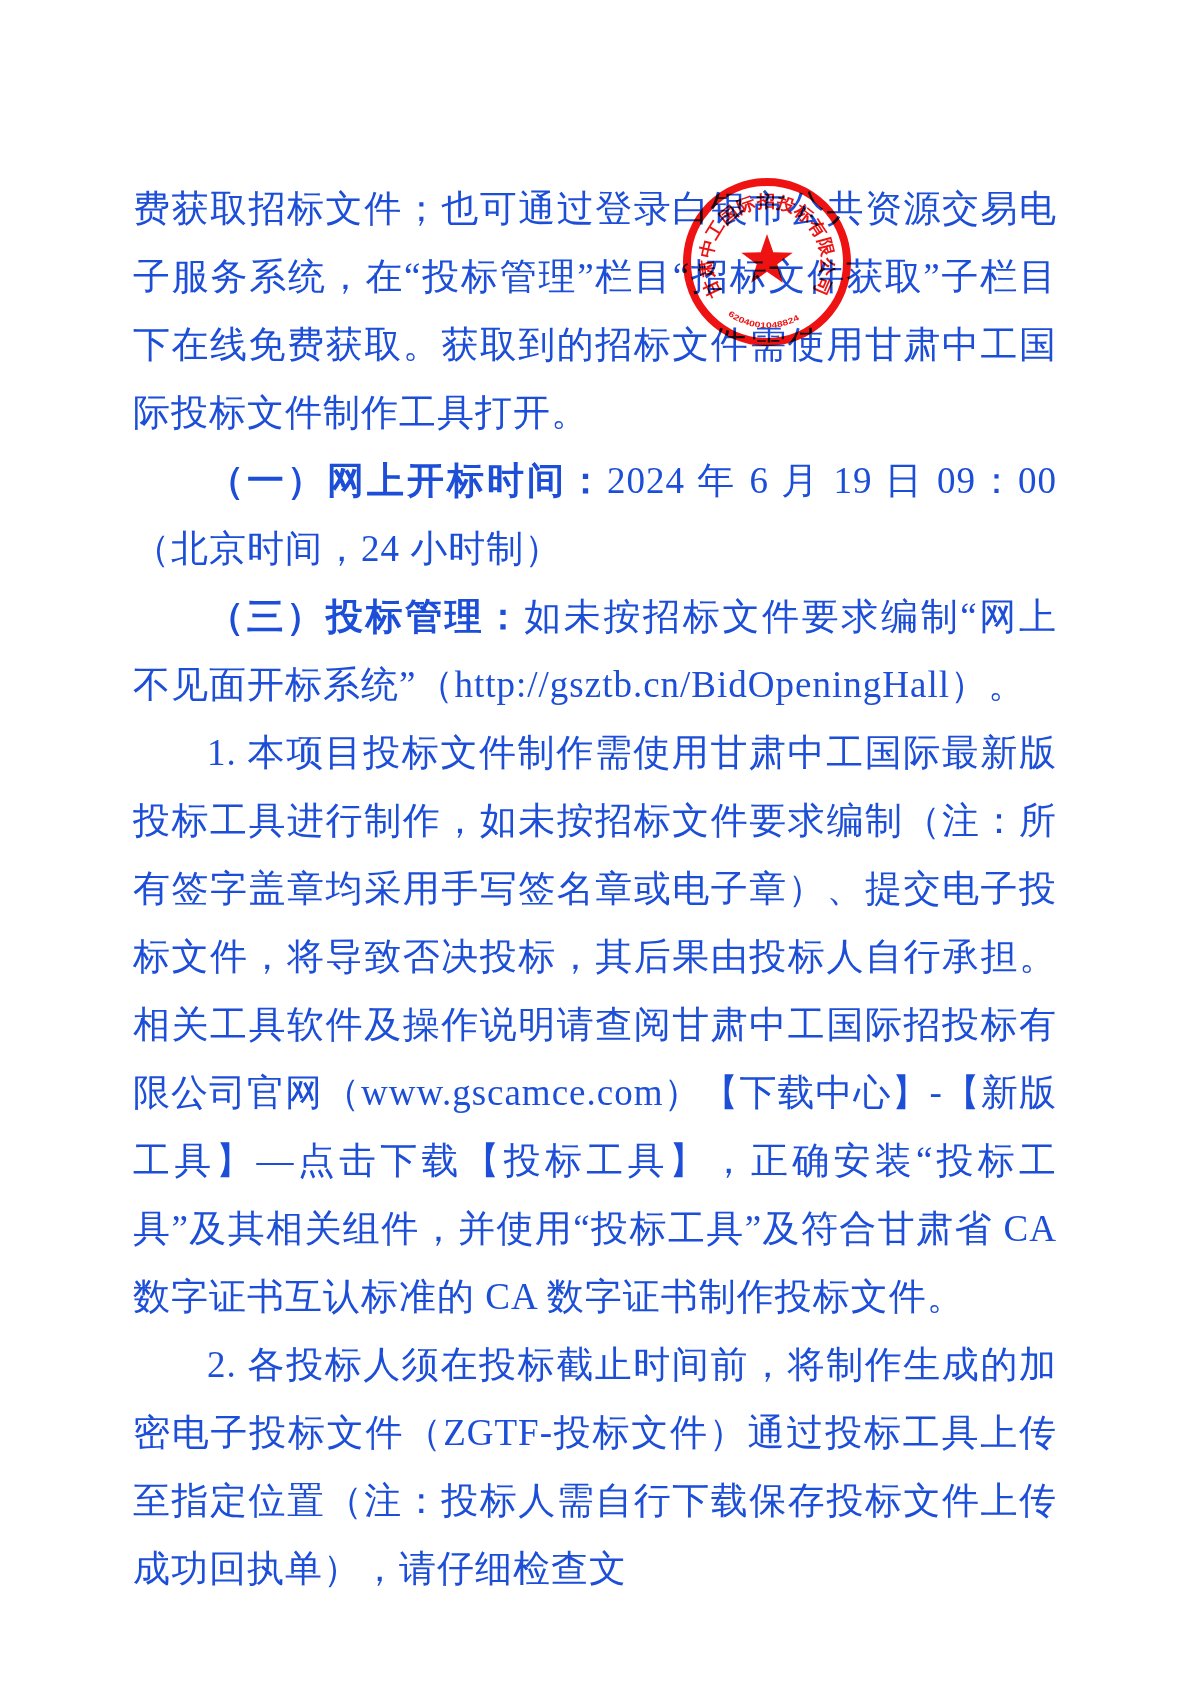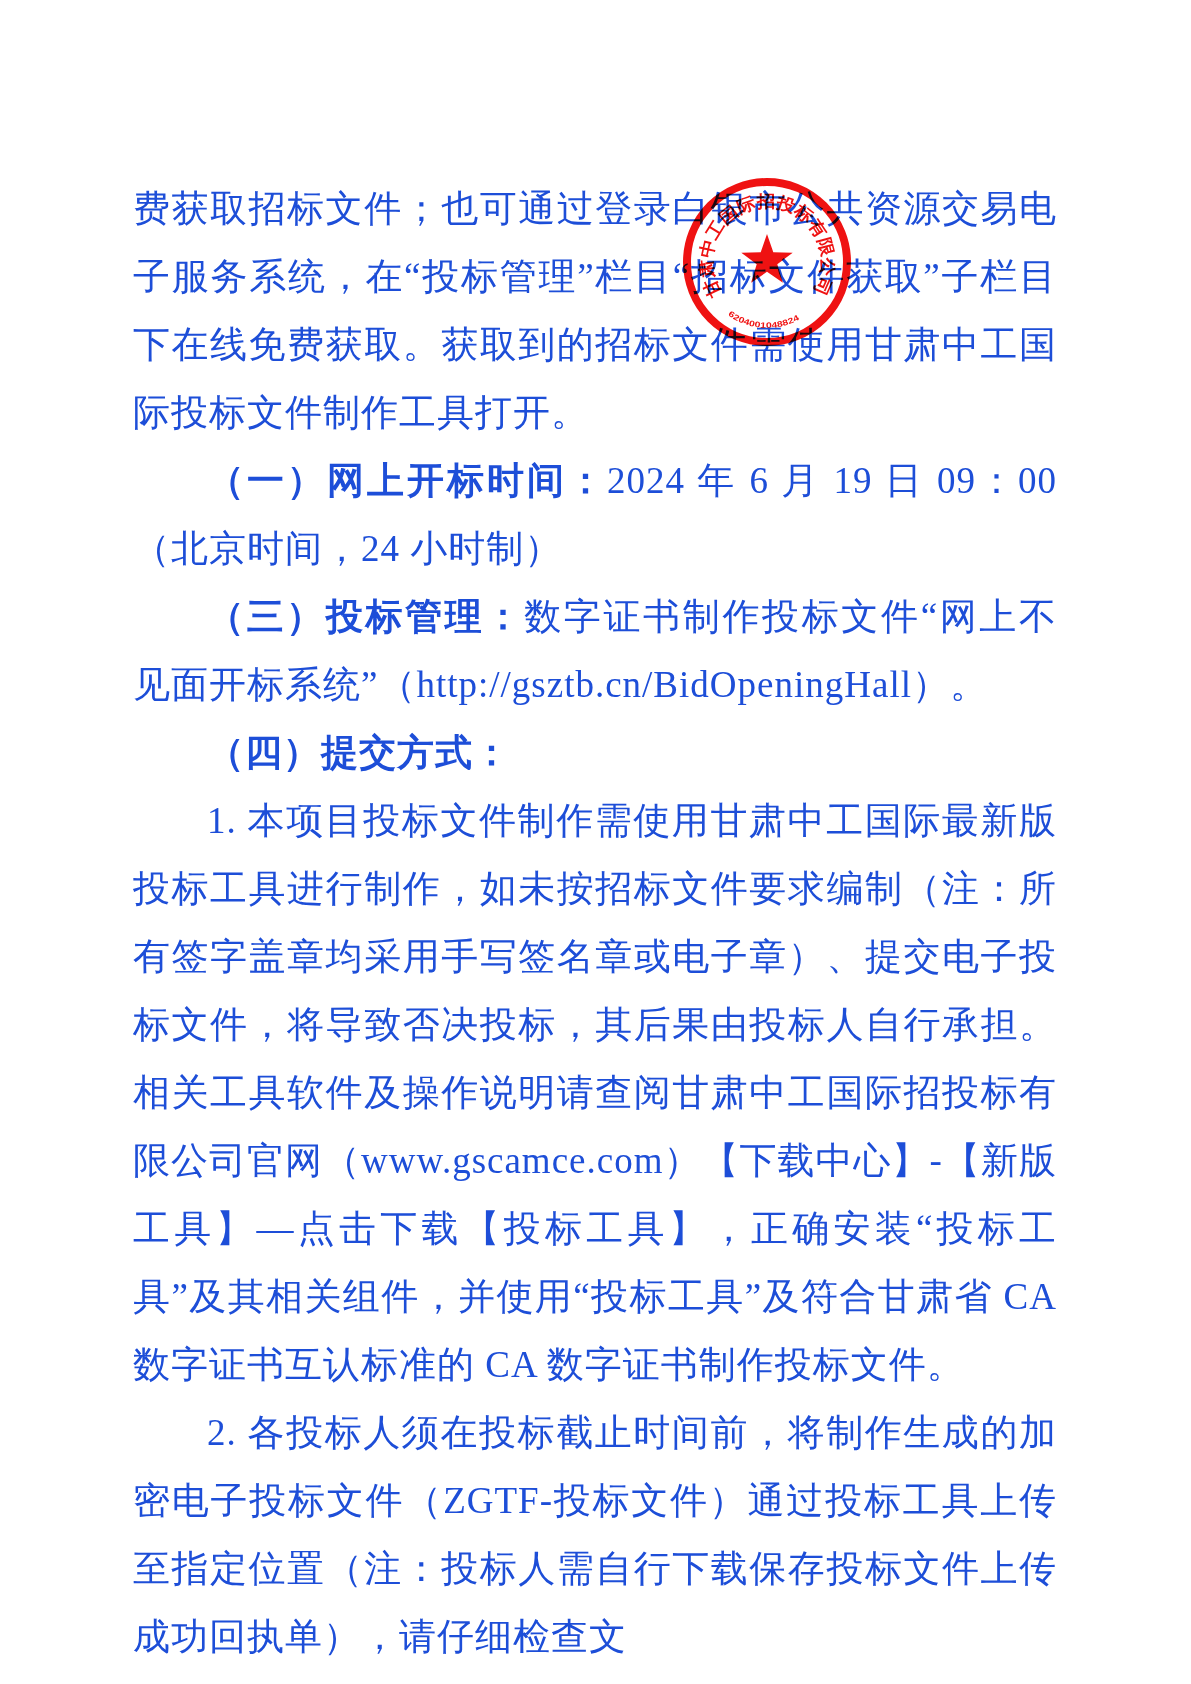--- a/index.html
+++ b/index.html
@@ -48,23 +48,22 @@
 <div class="page">
 
   <div class="content">
 
     <p class="no-indent">费获取招标文件；也可通过登录白银市公共资源交易电子服务系统，在“投标管理”栏目“招标文件获取”子栏目下在线免费获取。获取到的招标文件需使用甘肃中工国际投标文件制作工具打开。</p>
 
 
     <p><span class="lead">（一）网上开标时间：</span><span>2024 年 6 月 19 日 09：00（北京时间，24 小时制）</span></p>
 
 
-    <p><span class="lead">（三）投标管理：</span><span>数字证书制作投标文件“网上不见面开标系统”（http://gsztb.cn/BidOpeningHall）。</span></p>
+    <p><span class="lead">（三）投标管理：</span><span>如未按招标文件要求编制“网上不见面开标系统”（http://gsztb.cn/BidOpeningHall）。</span></p>
 
-    <p><span class="lead">（四）提交方式：</span></p>
 
     <p>1. 本项目投标文件制作需使用甘肃中工国际最新版投标工具进行制作，如未按招标文件要求编制（注：所有签字盖章均采用手写签名章或电子章）、提交电子投标文件，将导致否决投标，其后果由投标人自行承担。相关工具软件及操作说明请查阅甘肃中工国际招投标有限公司官网（www.gscamce.com）【下载中心】-【新版工具】—点击下载【投标工具】，正确安装“投标工具”及其相关组件，并使用“投标工具”及符合甘肃省 CA 数字证书互认标准的 CA 数字证书制作投标文件。</p>
 
     <p>2. 各投标人须在投标截止时间前，将制作生成的加密电子投标文件（ZGTF-投标文件）通过投标工具上传至指定位置（注：投标人需自行下载保存投标文件上传成功回执单），请仔细检查文</p>
 
   </div>
 
   <svg class="seal" viewBox="0 0 172 172">
     <defs>
       <path id="ringPath" d="M 40.95 117.6 A 55 55 0 1 1 131.05 117.6" fill="none"></path>

